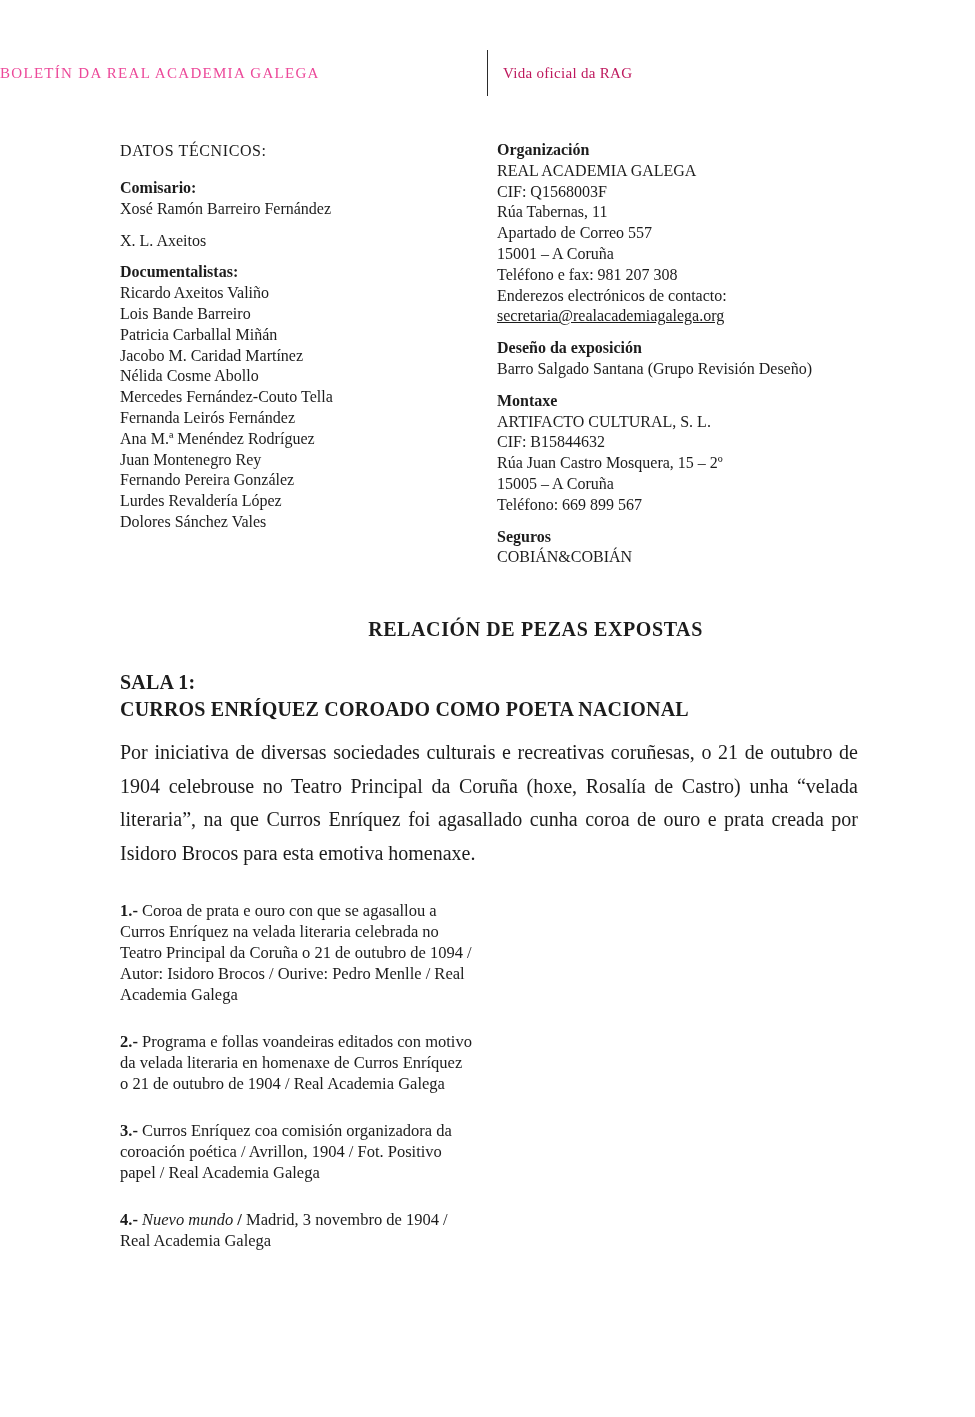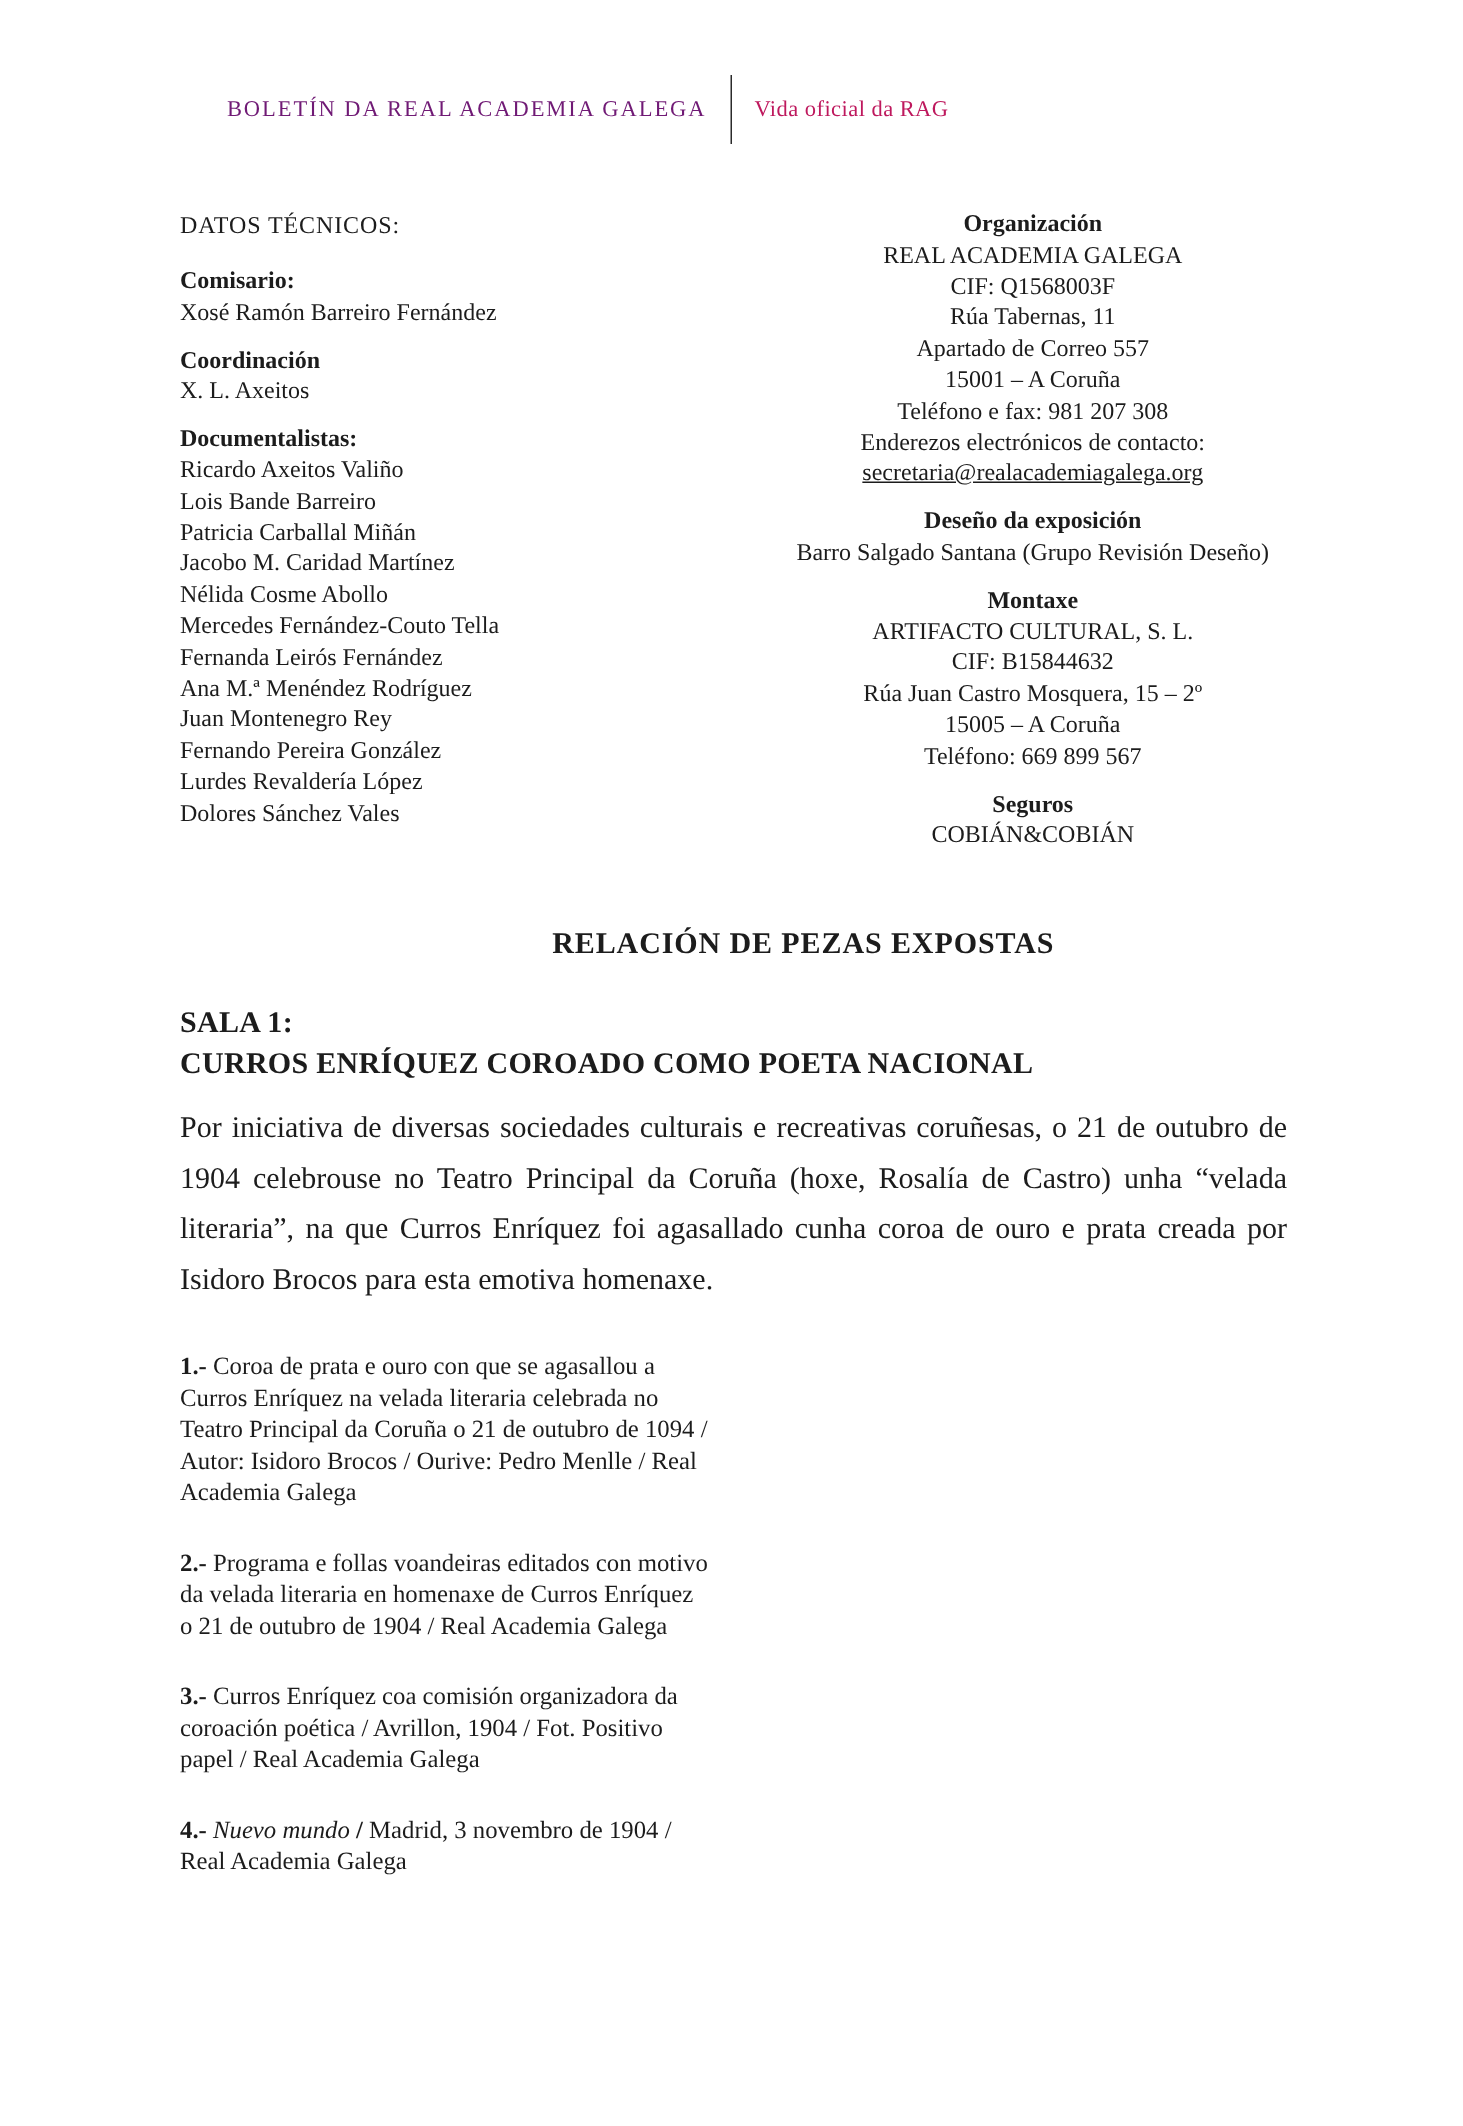--- a/index.html
+++ b/index.html
@@ -17,46 +17,45 @@
   
   .header {
     position: absolute;
     top: 50px; left: 0;
     width: 100%; height: 46px;
     display: flex;
     align-items: center;
   }
   .header-left {
     width: 487px;
-    text-align: right;
     padding-right: 16px;
     font-size: 15px;
     letter-spacing: 1.3px;
-    color: #701a75;
+    color: #ec4899;
   }
   .vrule {
     width: 1px;
     height: 46px;
     background: #2b2b2b;
   }
   .header-right {
     padding-left: 15px;
     font-size: 15px;
     letter-spacing: 0.3px;
     color: #be185d;
   }
 
   
   .columns {
     position: absolute;
     top: 140px; left: 120px; right: 95px;
     display: flex;
   }
   .col-left { width: 377px; flex: none; }
-  .col-right { flex: 1; text-align: center; }
+  .col-right { flex: 1; }
   .tech-title {
     font-size: 16px;
     letter-spacing: 0.6px;
     margin-bottom: 17px;
     line-height: 21px;
   }
   .tech-group { margin-bottom: 11px; }
   .group-label {
     font-weight: bold;
     font-size: 16px;
@@ -150,21 +149,20 @@
 
   <div class="columns">
     <div class="col-left">
       <div class="tech-title">DATOS TÉCNICOS:</div>
       <div>
           <div class="tech-group">
             <div class="group-label">Comisario:</div>
             <div class="group-line">Xosé Ramón Barreiro Fernández</div>
           </div>
           <div class="tech-group">
-            <div class="group-label">Coordinación</div>
             <div class="group-line">X. L. Axeitos</div>
           </div>
           <div class="tech-group">
             <div class="group-label">Documentalistas:</div>
             <div class="group-line">Ricardo Axeitos Valiño</div>
             <div class="group-line">Lois Bande Barreiro</div>
             <div class="group-line">Patricia Carballal Miñán</div>
             <div class="group-line">Jacobo M. Caridad Martínez</div>
             <div class="group-line">Nélida Cosme Abollo</div>
             <div class="group-line">Mercedes Fernández-Couto Tella</div>

